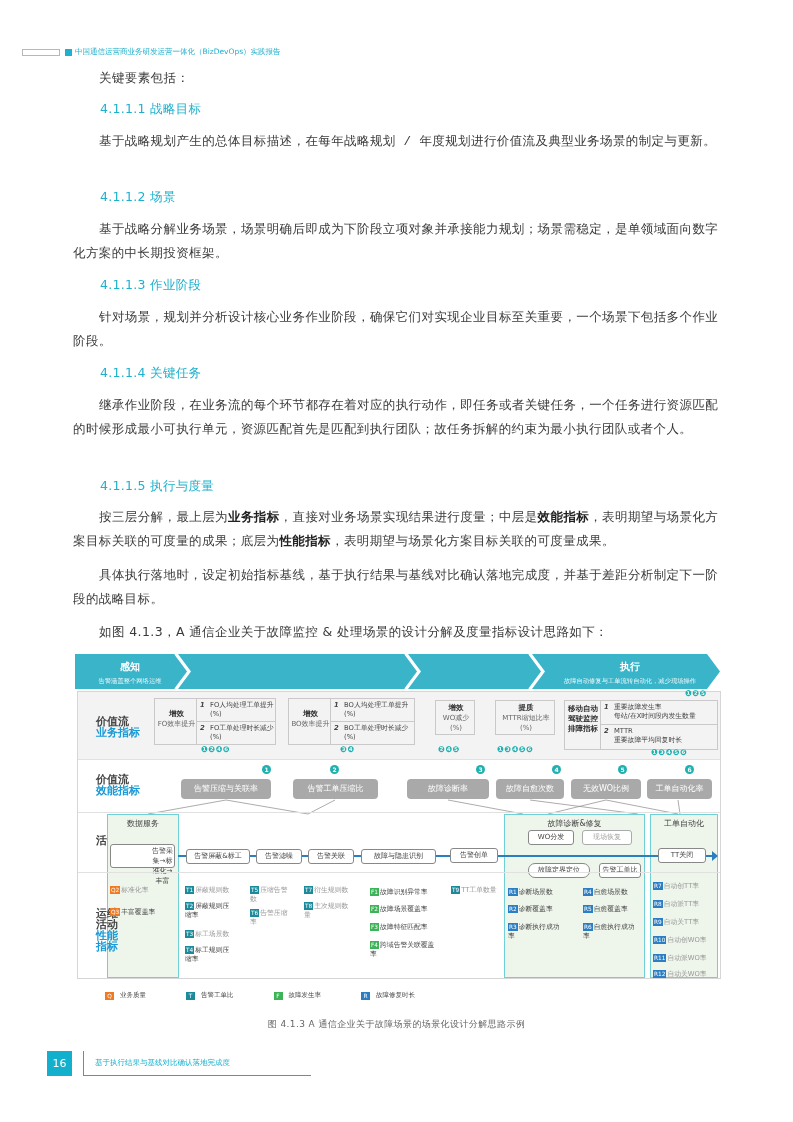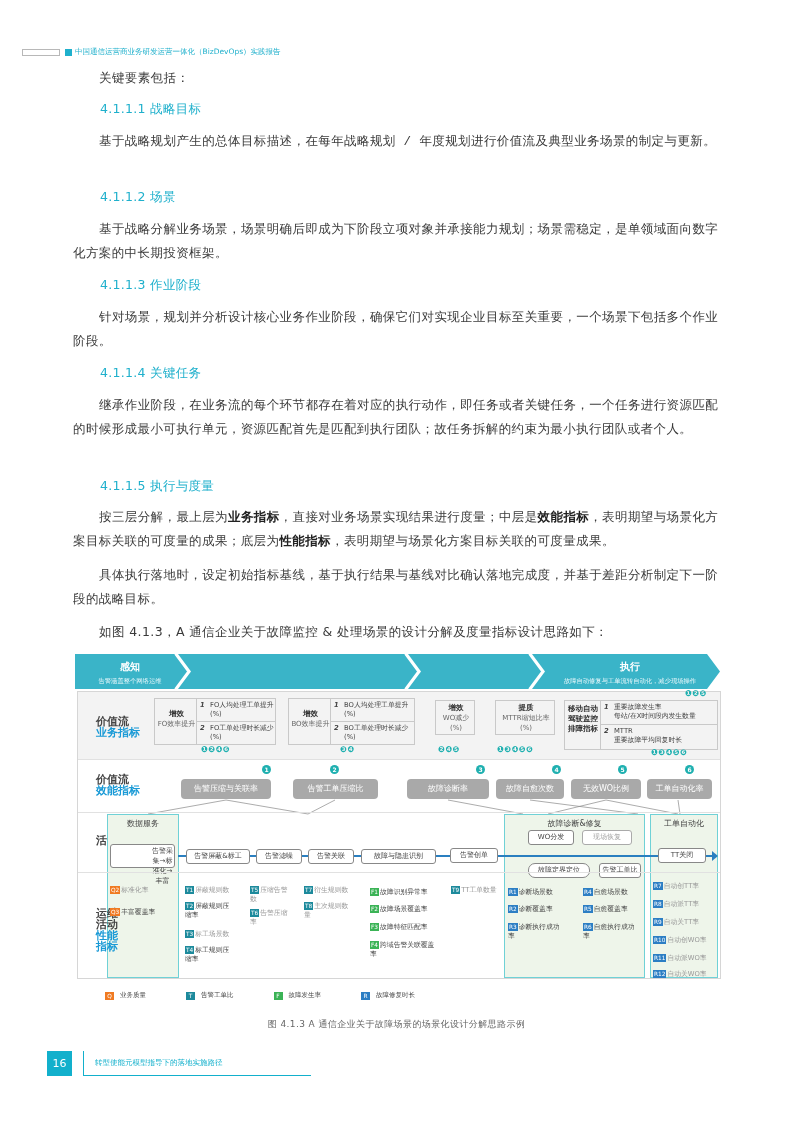--- a/index.html
+++ b/index.html
@@ -296,14 +296,14 @@
         <span>故障修复时长</span>
       </div>
   </div>
 </div>
 
 <div class="caption">图 4.1.3   A 通信企业关于故障场景的场景化设计分解思路示例</div>
 
 <div class="foot">
   <div class="pg">16</div>
   <div class="fline"></div>
-  <div class="ft">转型使能元模型指导下的落地实施路径</div>
+  <div class="ft">基于执行结果与基线对比确认落地完成度</div>
 </div>
 
 </body></html>

